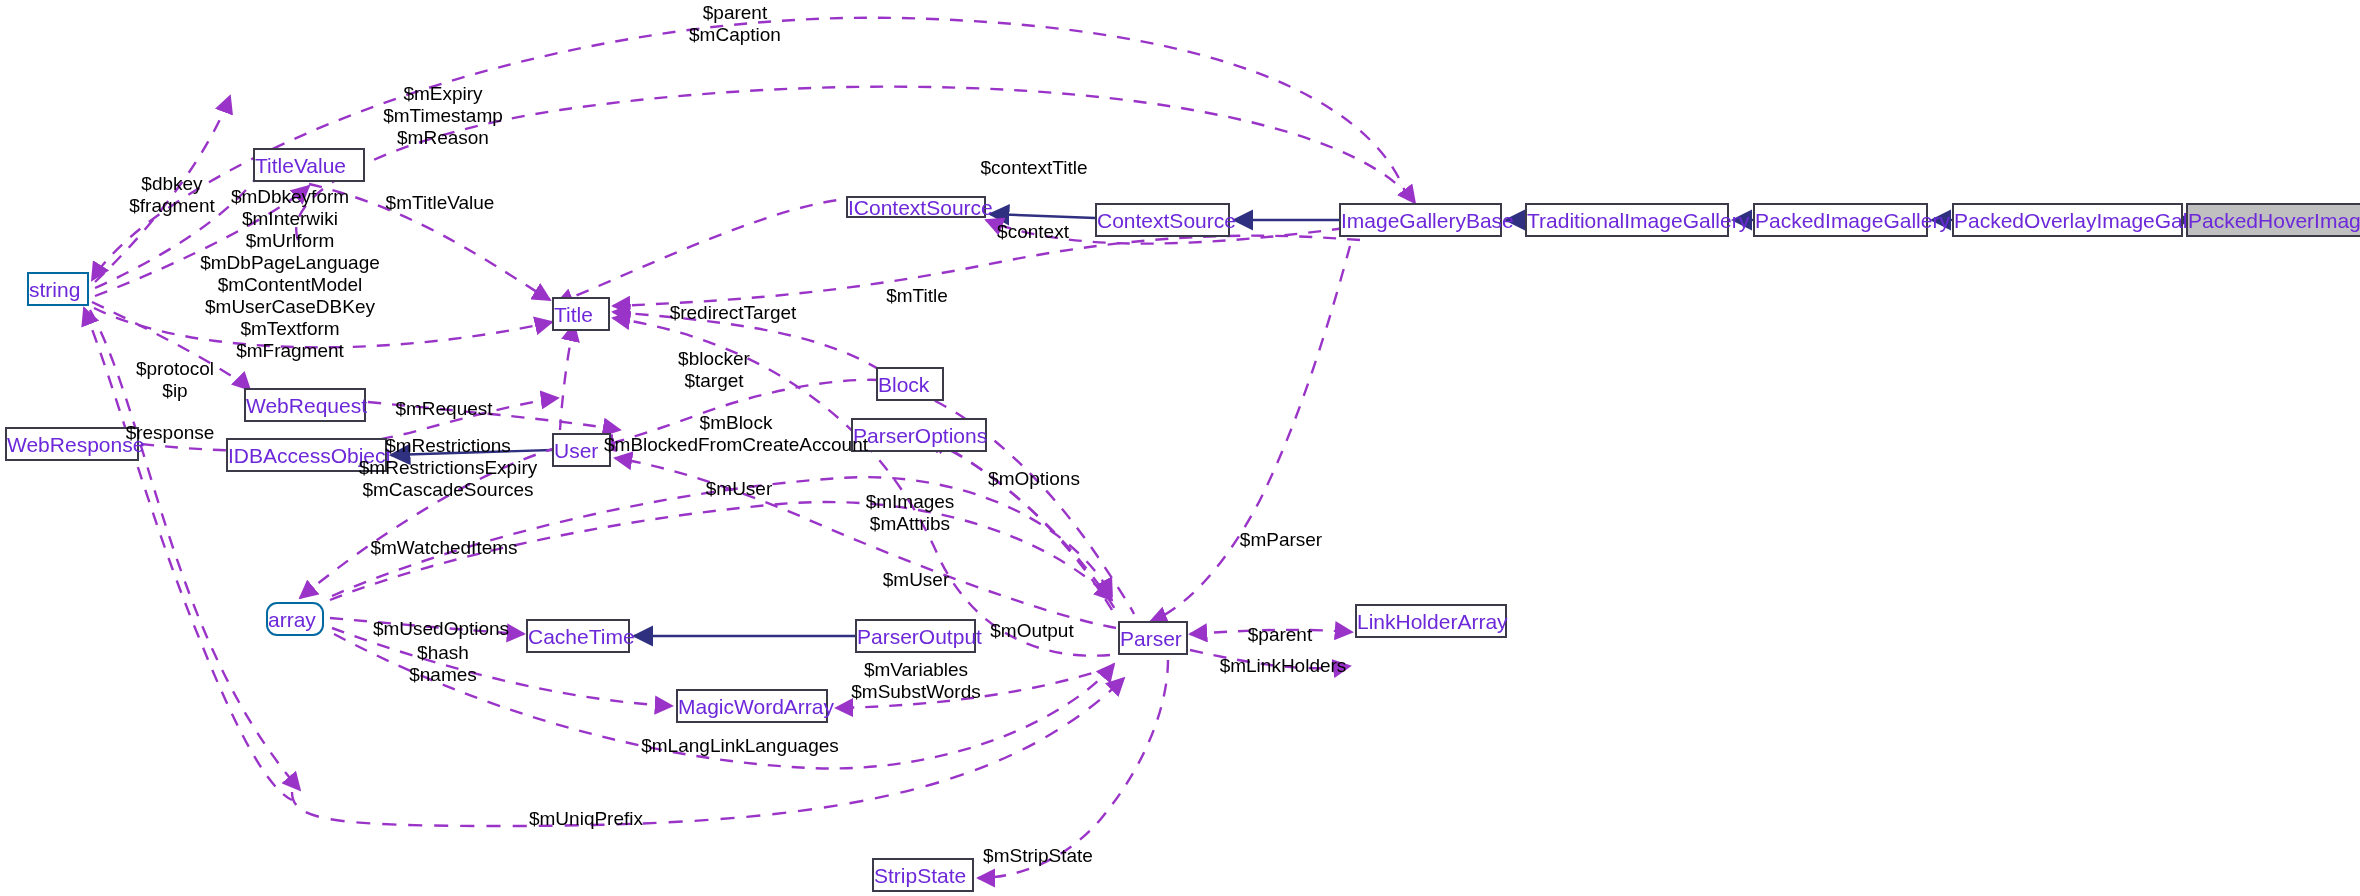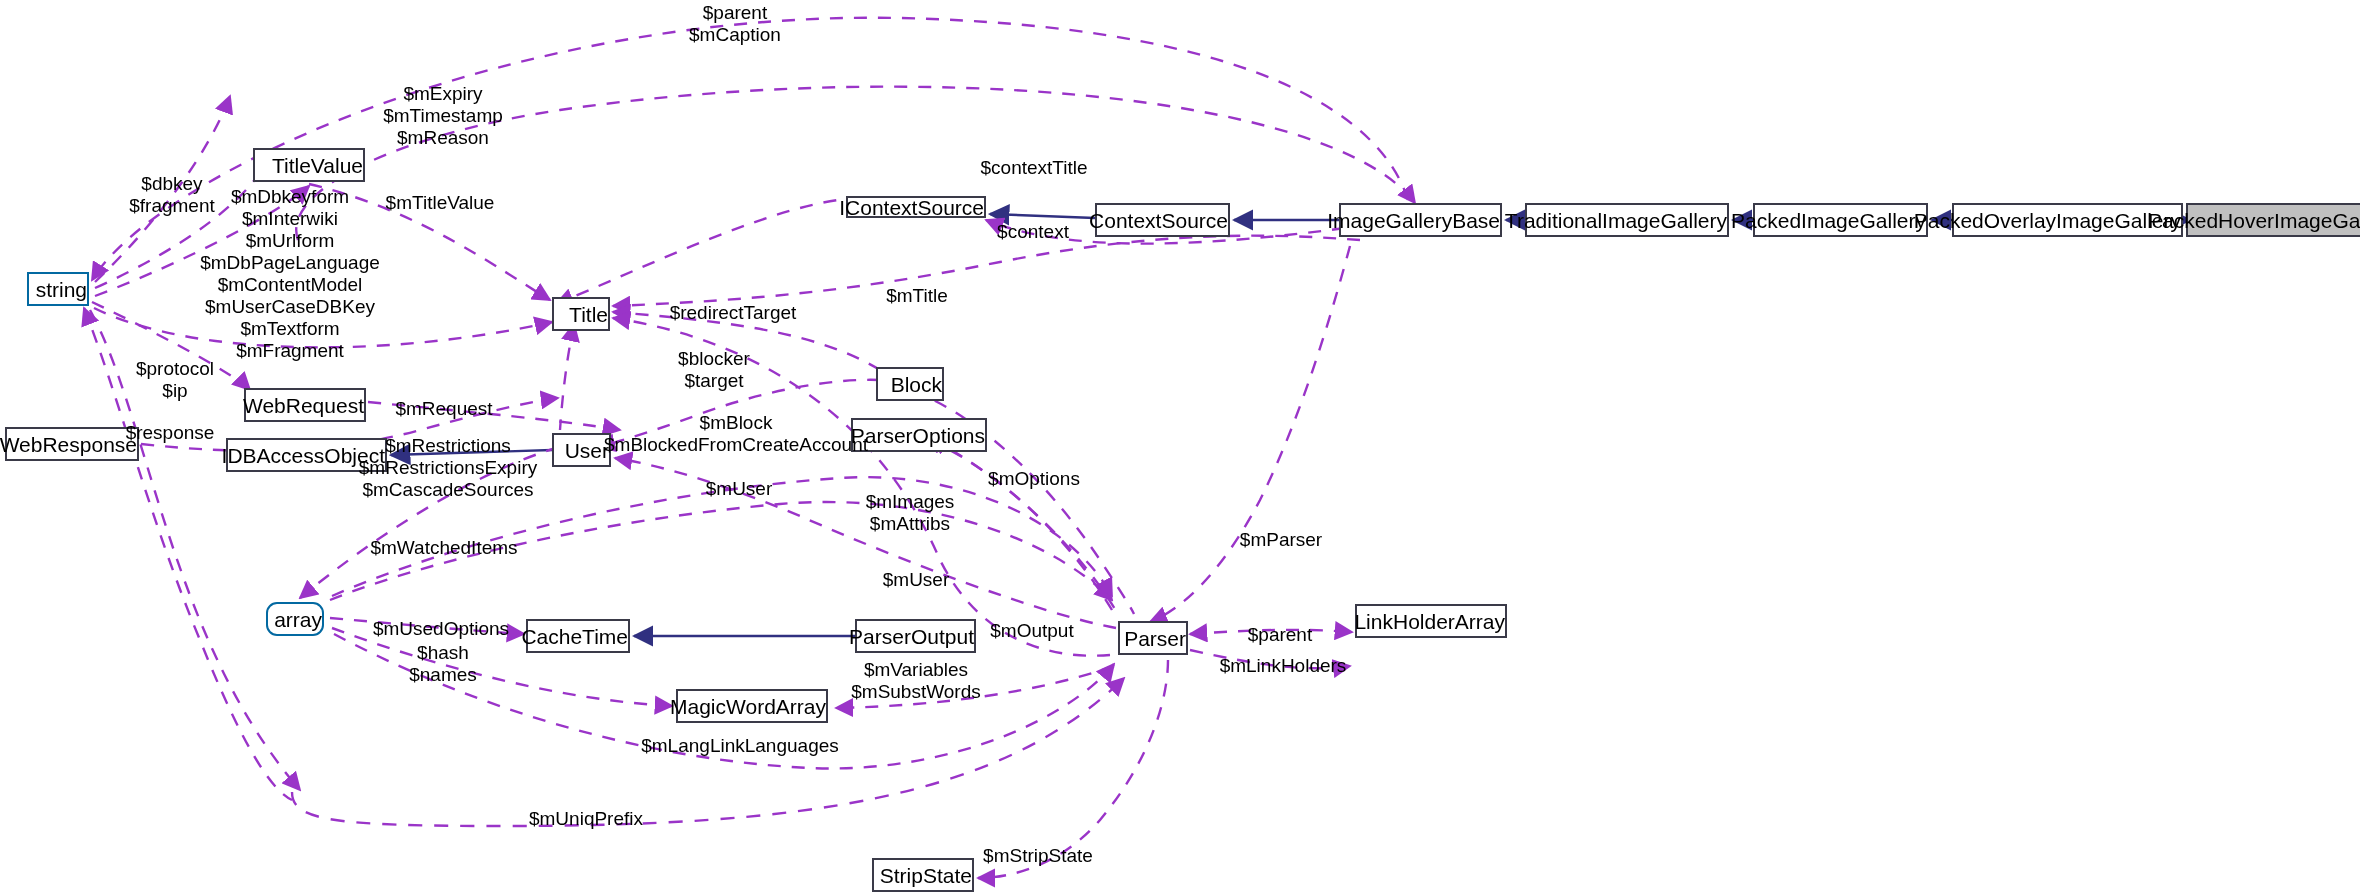--- a/index.html
+++ b/index.html
@@ -22,24 +22,24 @@
     left: 0;
     top: 0;
     width: 2360px;
     height: 896px;
   }
   .node {
     position: absolute;
     box-sizing: border-box;
     display: flex;
     align-items: center;
-    justify-content: flex-end;
+    justify-content: flex-start;
     background: #ffffff;
     border: 2px solid #3a3a48;
-    color: #000000;
+    color: #6d28d9;
     font-family: "Liberation Sans", sans-serif;
     font-size: 21px;
     line-height: 1;
     white-space: nowrap;
     letter-spacing: 0px;
   }
   .node.builtin {
     border: 2px solid #0369a1;
     font-size: 21px;
   }

